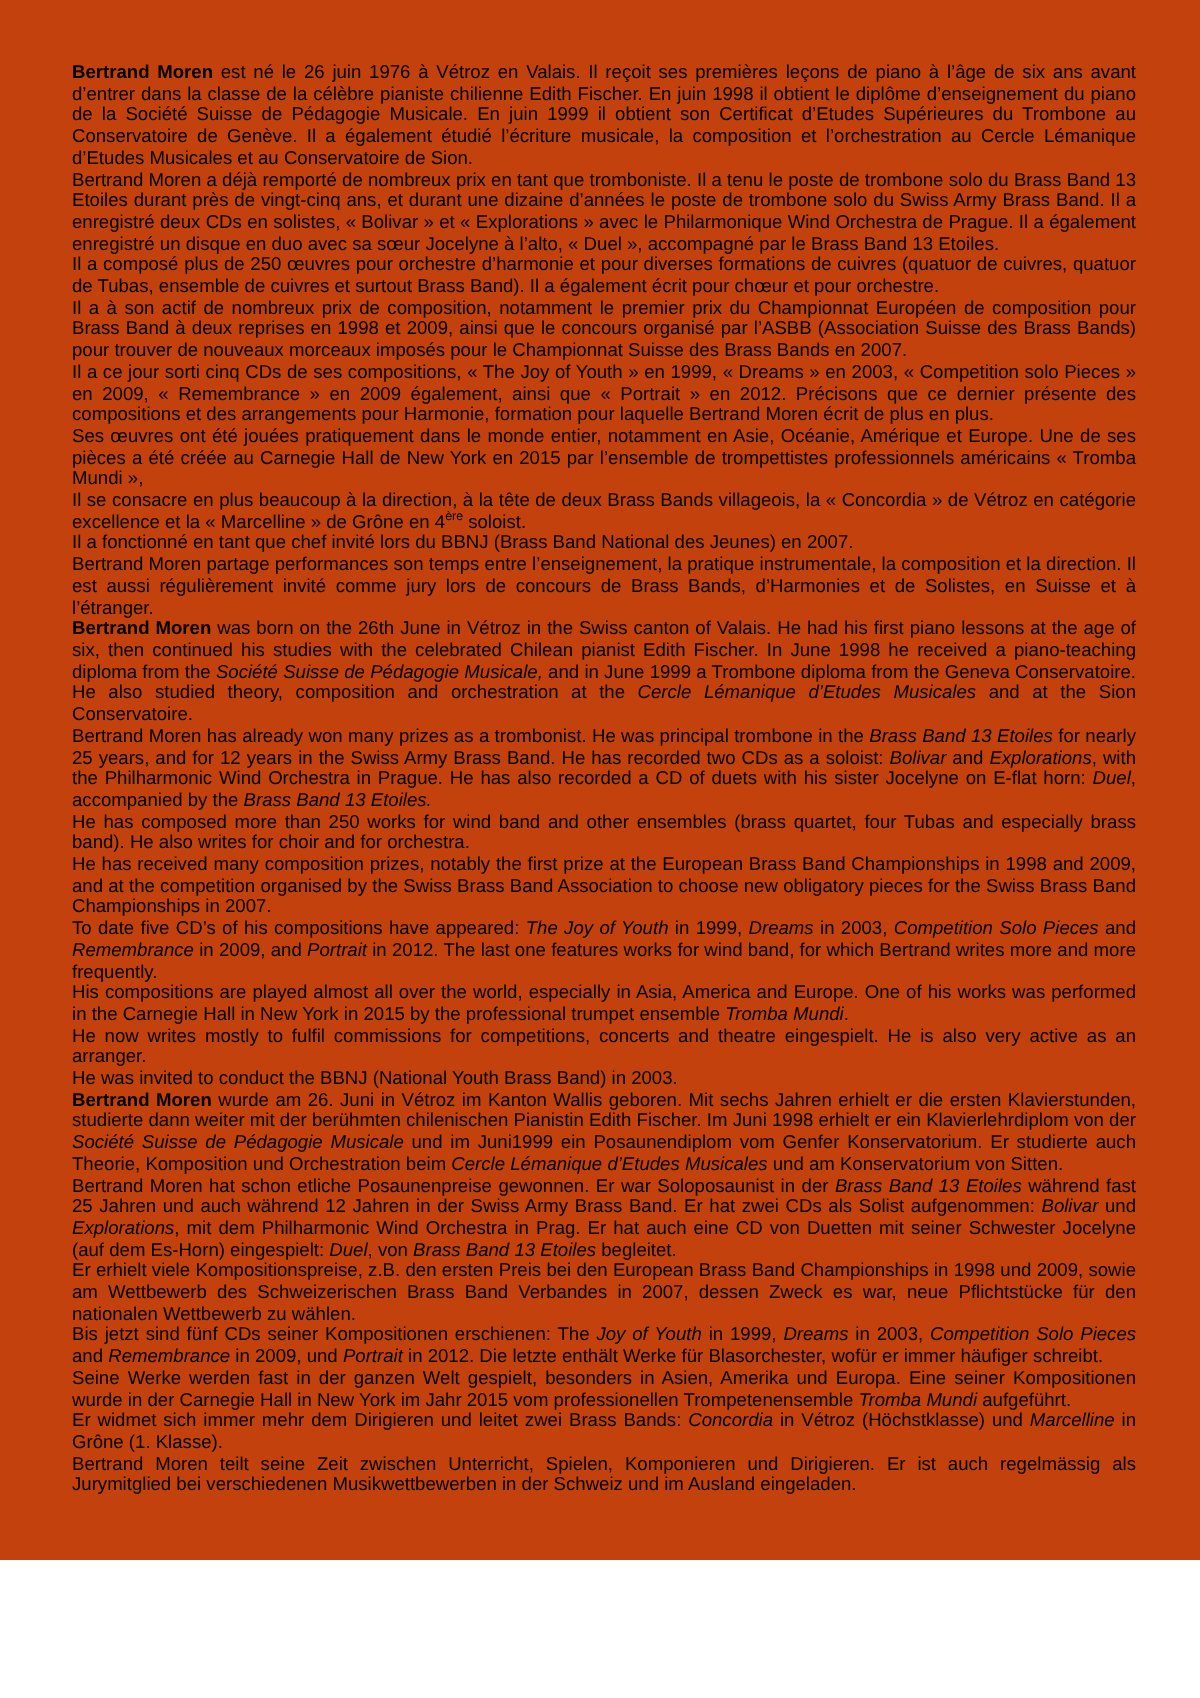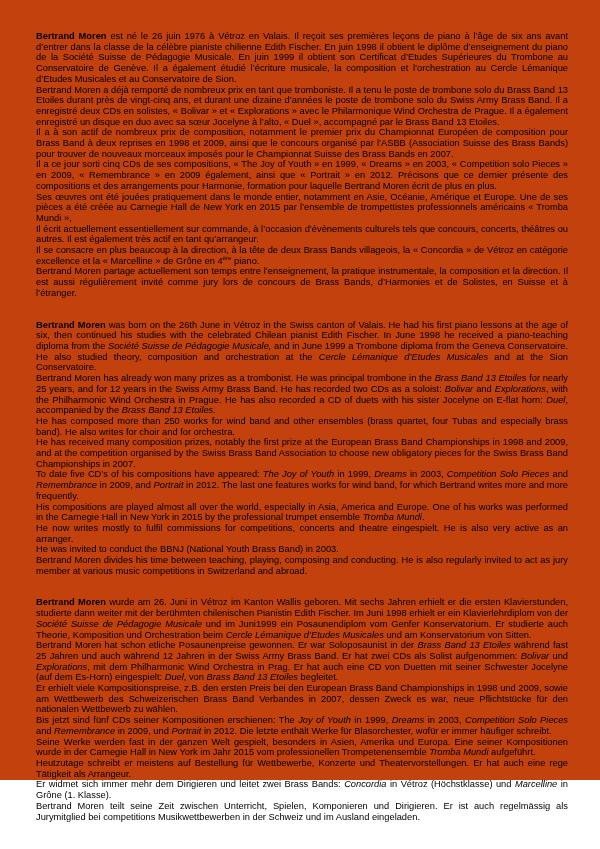--- a/index.html
+++ b/index.html
@@ -18,60 +18,59 @@
     height: 780px;
     padding: 31px 32px 20px 36px;
     background: #c2410c;
     color: #000000;
     font-family: Liberation Sans, sans-serif;
     font-size: 9.3px;
     line-height: 10.7px;
     text-align: justify;
   }
   .section { margin: 0; }
-  .section + .section { margin-top: 21px; }
+  .section + .section { }
   .section p { margin: 0; padding: 0; }
   .b { font-weight: bold; }
   .i { font-style: italic; }
   sup {
     font-size: 6.2px;
     line-height: 0;
     vertical-align: super;
   }
 </style>
 </head>
 <body>
 
 <div class="page">
   <div>
       <div class="section">
         <p><span class="b">Bertrand Moren</span><span> est né le 26 juin 1976 à Vétroz en Valais. Il reçoit ses premières leçons de piano à l’âge de six ans avant d’entrer dans la classe de la célèbre pianiste chilienne Edith Fischer. En juin 1998 il obtient le diplôme d’enseignement du piano de la Société Suisse de Pédagogie Musicale. En juin 1999 il obtient son Certificat d’Etudes Supérieures du Trombone au Conservatoire de Genève. Il a également étudié l’écriture musicale, la composition et l’orchestration au Cercle Lémanique d’Etudes Musicales et au Conservatoire de Sion.</span></p>
         <p><span>Bertrand Moren a déjà remporté de nombreux prix en tant que tromboniste. Il a tenu le poste de trombone solo du Brass Band 13 Etoiles durant près de vingt-cinq ans, et durant une dizaine d’années le poste de trombone solo du Swiss Army Brass Band. Il a enregistré deux CDs en solistes, « Bolivar » et « Explorations » avec le Philarmonique Wind Orchestra de Prague. Il a également enregistré un disque en duo avec sa sœur Jocelyne à l’alto, « Duel », accompagné par le Brass Band 13 Etoiles.</span></p>
+        <p><span>Il a composé plus de 250 œuvres pour orchestre d’harmonie et pour diverses formations de cuivres (quatuor de cuivres, quatuor de Tubas, ensemble de cuivres et surtout Brass Band). Il a également écrit pour chœur et pour orchestre.</span></p>
         <p><span>Il a à son actif de nombreux prix de composition, notamment le premier prix du Championnat Européen de composition pour Brass Band à deux reprises en 1998 et 2009, ainsi que le concours organisé par l’ASBB (Association Suisse des Brass Bands) pour trouver de nouveaux morceaux imposés pour le Championnat Suisse des Brass Bands en 2007.</span></p>
         <p><span>Il a ce jour sorti cinq CDs de ses compositions, « The Joy of Youth » en 1999, « Dreams » en 2003, « Competition solo Pieces » en 2009, « Remembrance » en 2009 également, ainsi que « Portrait » en 2012. Précisons que ce dernier présente des compositions et des arrangements pour Harmonie, formation pour laquelle Bertrand Moren écrit de plus en plus.</span></p>
         <p><span>Ses œuvres ont été jouées pratiquement dans le monde entier, notamment en Asie, Océanie, Amérique et Europe. Une de ses pièces a été créée au Carnegie Hall de New York en 2015 par l’ensemble de trompettistes professionnels américains « Tromba Mundi »,</span></p>
-        <p><span>Il écrit actuellement essentiellement sur commande, à l’occasion d’évènements culturels tels que concours, concerts, théâtres ou autres. Il est également très actif en tant qu’arrangeur.</span></p>
-        <p><span>Il se consacre en plus beaucoup à la direction, à la tête de deux Brass Bands villageois, la « Concordia » de Vétroz en catégorie excellence et la « Marcelline » de Grône en 4</span><sup>ère</sup><span> piano.</span></p>
-        <p><span>Bertrand Moren partage actuellement son temps entre l’enseignement, la pratique instrumentale, la composition et la direction. Il est aussi régulièrement invité comme jury lors de concours de Brass Bands, d’Harmonies et de Solistes, en Suisse et à l’étranger.</span></p>
+        <p><span>Il se consacre en plus beaucoup à la direction, à la tête de deux Brass Bands villageois, la « Concordia » de Vétroz en catégorie excellence et la « Marcelline » de Grône en 4</span><sup>ère</sup><span> soloist.</span></p>
+        <p><span>Il a fonctionné en tant que chef invité lors du BBNJ (Brass Band National des Jeunes) en 2007.</span></p>
+        <p><span>Bertrand Moren partage performances son temps entre l’enseignement, la pratique instrumentale, la composition et la direction. Il est aussi régulièrement invité comme jury lors de concours de Brass Bands, d’Harmonies et de Solistes, en Suisse et à l’étranger.</span></p>
       </div>
       <div class="section">
         <p><span class="b">Bertrand Moren</span><span> was born on the 26th June in Vétroz in the Swiss canton of Valais. He had his first piano lessons at the age of six, then continued his studies with the celebrated Chilean pianist Edith Fischer. In June 1998 he received a piano-teaching diploma from the </span><span class="i">Société Suisse de Pédagogie Musicale,</span><span> and in June 1999 a Trombone diploma from the Geneva Conservatoire. He also studied theory, composition and orchestration at the </span><span class="i">Cercle Lémanique d’Etudes Musicales</span><span> and at the Sion Conservatoire.</span></p>
         <p><span>Bertrand Moren has already won many prizes as a trombonist. He was principal trombone in the </span><span class="i">Brass Band 13 Etoiles</span><span> for nearly 25 years, and for 12 years in the Swiss Army Brass Band. He has recorded two CDs as a soloist: </span><span class="i">Bolivar</span><span> and </span><span class="i">Explorations</span><span>, with the Philharmonic Wind Orchestra in Prague. He has also recorded a CD of duets with his sister Jocelyne on E-flat horn: </span><span class="i">Duel</span><span>, accompanied by the </span><span class="i">Brass Band 13 Etoiles.</span></p>
         <p><span>He has composed more than 250 works for wind band and other ensembles (brass quartet, four Tubas and especially brass band). He also writes for choir and for orchestra.</span></p>
         <p><span>He has received many composition prizes, notably the first prize at the European Brass Band Championships in 1998 and 2009, and at the competition organised by the Swiss Brass Band Association to choose new obligatory pieces for the Swiss Brass Band Championships in 2007.</span></p>
         <p><span>To date five CD’s of his compositions have appeared: </span><span class="i">The Joy of Youth</span><span> in 1999, </span><span class="i">Dreams</span><span> in 2003, </span><span class="i">Competition Solo Pieces</span><span> and </span><span class="i">Remembrance</span><span> in 2009, and </span><span class="i">Portrait</span><span> in 2012. The last one features works for wind band, for which Bertrand writes more and more frequently.</span></p>
         <p><span>His compositions are played almost all over the world, especially in Asia, America and Europe. One of his works was performed in the Carnegie Hall in New York in 2015 by the professional trumpet ensemble </span><span class="i">Tromba Mundi</span><span>.</span></p>
         <p><span>He now writes mostly to fulfil commissions for competitions, concerts and theatre eingespielt. He is also very active as an arranger.</span></p>
         <p><span>He was invited to conduct the BBNJ (National Youth Brass Band) in 2003.</span></p>
-        <p><span>Bertrand Moren divides his time between teaching, playing, composing and conducting. He is also regularly invited to act as jury member at various music competitions in Switzerland and abroad.</span></p>
       </div>
       <div class="section">
         <p><span class="b">Bertrand Moren</span><span> wurde am 26. Juni in Vétroz im Kanton Wallis geboren. Mit sechs Jahren erhielt er die ersten Klavierstunden, studierte dann weiter mit der berühmten chilenischen Pianistin Edith Fischer. Im Juni 1998 erhielt er ein Klavierlehrdiplom von der </span><span class="i">Société Suisse de Pédagogie Musicale</span><span> und im Juni1999 ein Posaunendiplom vom Genfer Konservatorium. Er studierte auch Theorie, Komposition und Orchestration beim </span><span class="i">Cercle Lémanique d’Etudes Musicales</span><span> und am Konservatorium von Sitten.</span></p>
         <p><span>Bertrand Moren hat schon etliche Posaunenpreise gewonnen. Er war Soloposaunist in der </span><span class="i">Brass Band 13 Etoiles</span><span> während fast 25 Jahren und auch während 12 Jahren in der Swiss Army Brass Band. Er hat zwei CDs als Solist aufgenommen: </span><span class="i">Bolivar</span><span> und </span><span class="i">Explorations</span><span>, mit dem Philharmonic Wind Orchestra in Prag. Er hat auch eine CD von Duetten mit seiner Schwester Jocelyne (auf dem Es-Horn) eingespielt: </span><span class="i">Duel</span><span>, von </span><span class="i">Brass Band 13 Etoiles</span><span> begleitet.</span></p>
         <p><span>Er erhielt viele Kompositionspreise, z.B. den ersten Preis bei den European Brass Band Championships in 1998 und 2009, sowie am Wettbewerb des Schweizerischen Brass Band Verbandes in 2007, dessen Zweck es war, neue Pflichtstücke für den nationalen Wettbewerb zu wählen.</span></p>
         <p><span>Bis jetzt sind fünf CDs seiner Kompositionen erschienen: The </span><span class="i">Joy of Youth</span><span> in 1999, </span><span class="i">Dreams</span><span> in 2003, </span><span class="i">Competition Solo Pieces</span><span> and </span><span class="i">Remembrance</span><span> in 2009, und </span><span class="i">Portrait</span><span> in 2012. Die letzte enthält Werke für Blasorchester, wofür er immer häufiger schreibt.</span></p>
         <p><span>Seine Werke werden fast in der ganzen Welt gespielt, besonders in Asien, Amerika und Europa. Eine seiner Kompositionen wurde in der Carnegie Hall in New York im Jahr 2015 vom professionellen Trompetenensemble </span><span class="i">Tromba Mundi</span><span> aufgeführt.</span></p>
-        <p><span>Heutzutage schreibt er meistens auf Bestellung für Wettbewerbe, Konzerte und Theatervorstellungen. Er hat auch eine rege Tätigkeit als Arrangeur.</span></p>
         <p><span>Er widmet sich immer mehr dem Dirigieren und leitet zwei Brass Bands: </span><span class="i">Concordia</span><span> in Vétroz (Höchstklasse) und </span><span class="i">Marcelline</span><span> in Grône (1. Klasse).</span></p>
-        <p><span>Bertrand Moren teilt seine Zeit zwischen Unterricht, Spielen, Komponieren und Dirigieren. Er ist auch regelmässig als Jurymitglied bei competitions Musikwettbewerben in der Schweiz und im Ausland eingeladen.</span></p>
+        <p><span>Bertrand Moren teilt seine Zeit zwischen Unterricht, Spielen, Komponieren und Dirigieren. Er ist auch regelmässig als Jurymitglied bei verschiedenen Musikwettbewerben in der Schweiz und im Ausland eingeladen.</span></p>
       </div>
     </div>
 </div>
 
 </body></html>

